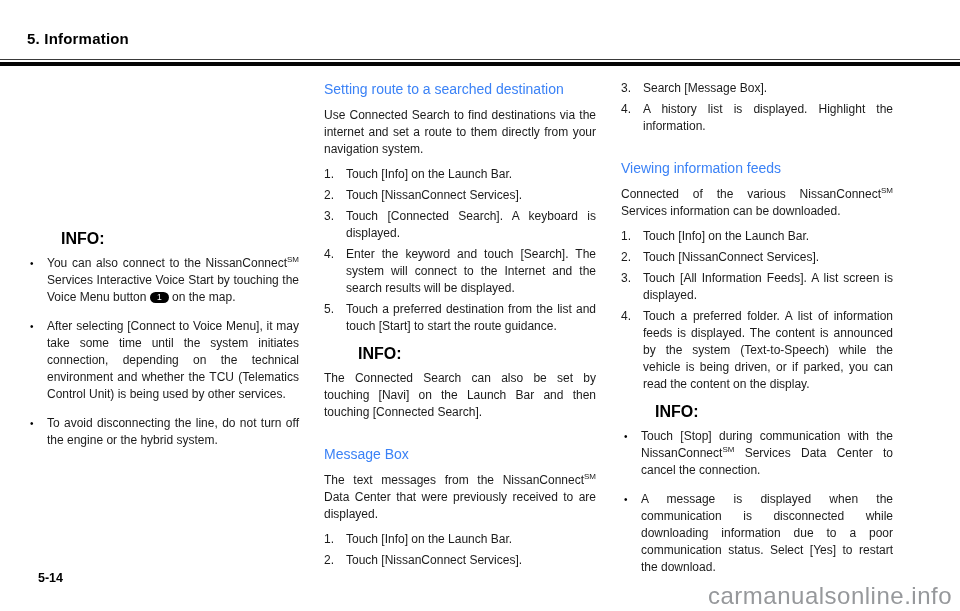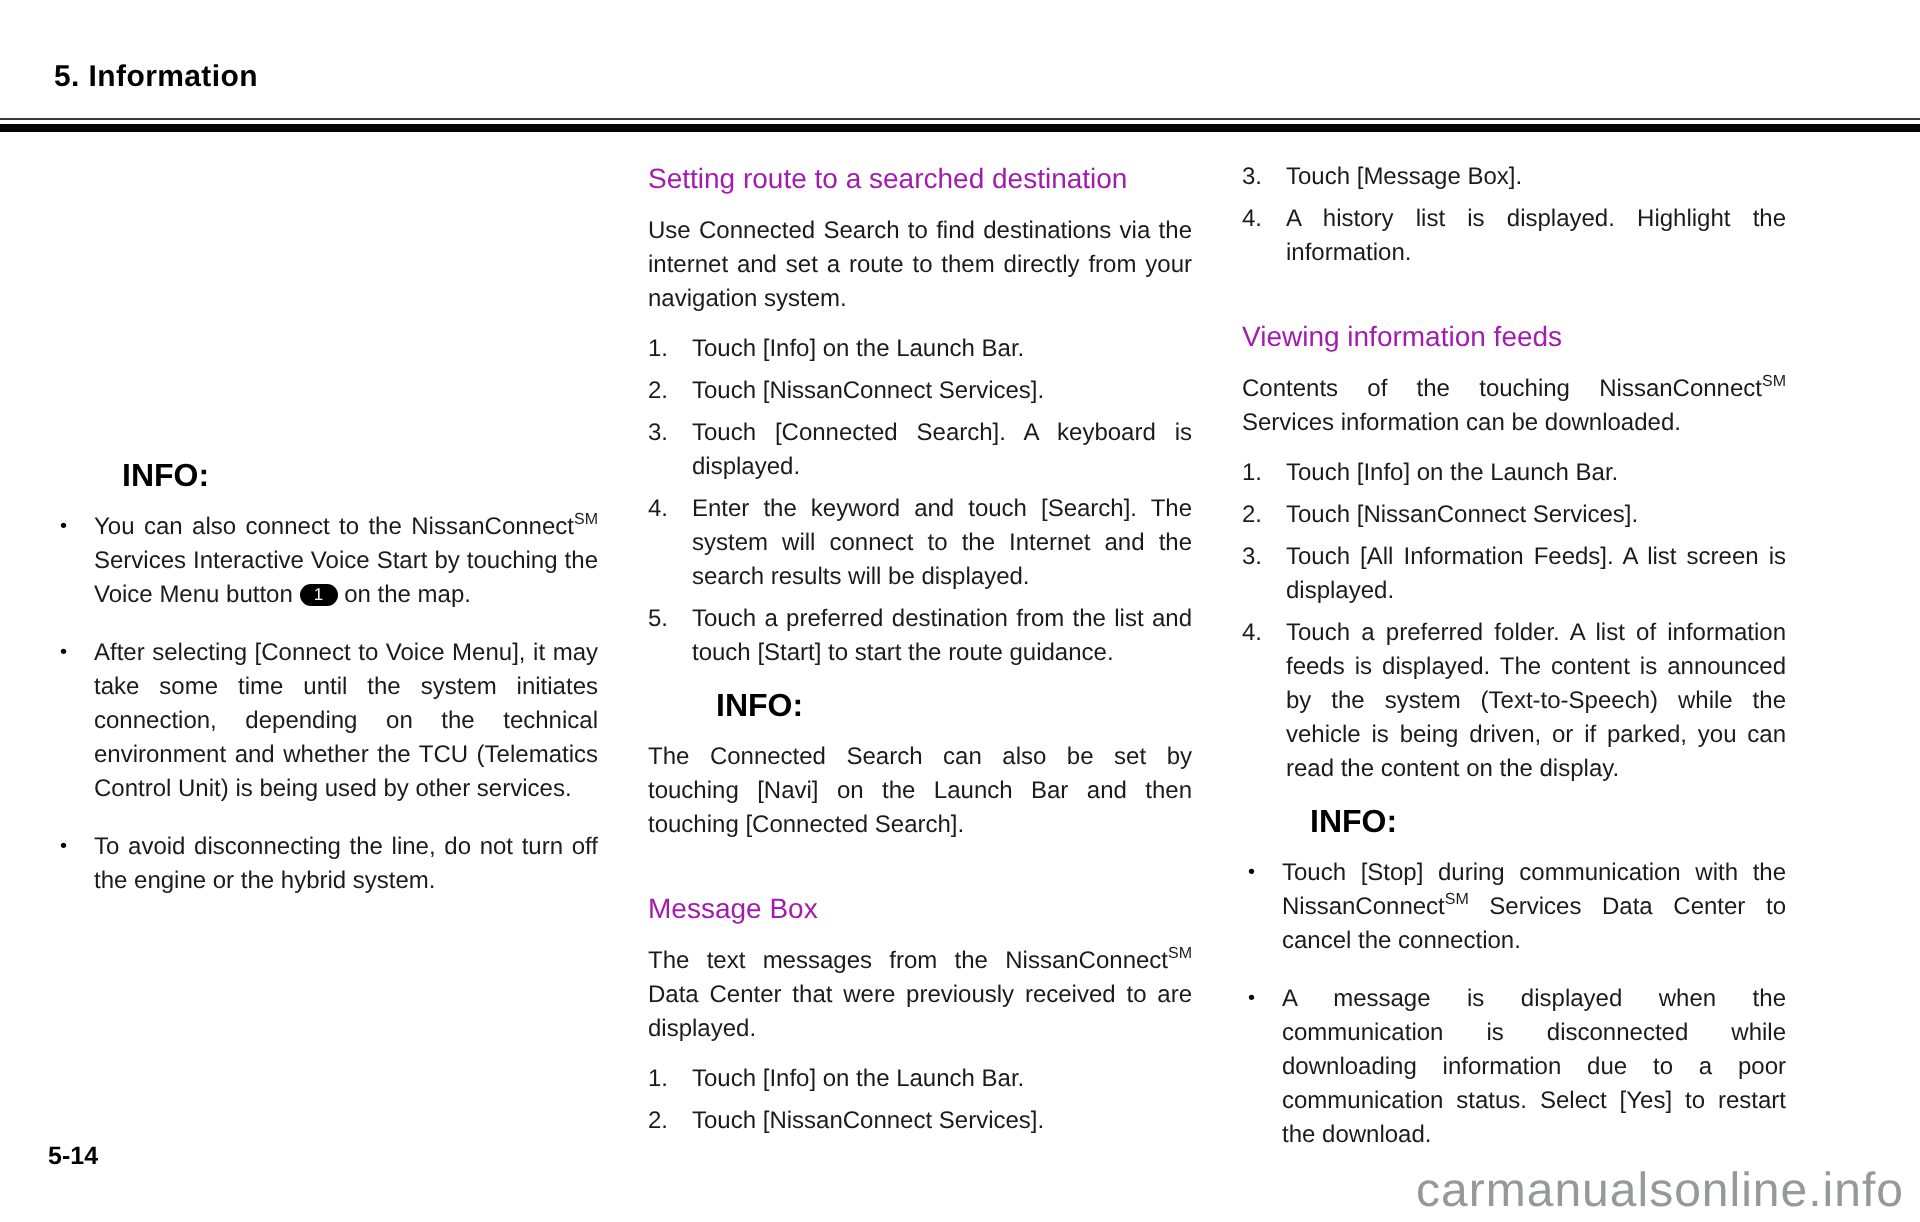--- a/index.html
+++ b/index.html
@@ -42,21 +42,21 @@
     padding-left: 34px;
     margin: 10px 0 8px 0;
     font-size: 16px;
     color: #000;
   }
   .section-heading {
     font-size: 14px;
     font-weight: 400;
     line-height: 18px;
     margin: 0 0 9px 0;
-    color: #a21caf;
+    color: #3b82f6;
   }
   .section-heading.spaced { margin-top: 24px; }
   .para { margin: 0 0 8px 0; text-align: justify; }
 
   .step { position: relative; padding-left: 22px; margin: 0 0 4px 0; }
   .step .num { position: absolute; left: 0; top: 0; }
   .step .stext { margin: 0; text-align: justify; }
 
   .bullet { position: relative; padding-left: 20px; margin: 0 0 12px 0; }
   .bullet .dot {
@@ -79,21 +79,21 @@
     min-width: 13px;
     padding: 0 3px;
     font-size: 8.5px;
     line-height: 11px;
     text-align: center;
     vertical-align: 1px;
   }
 
   .page-number {
     position: absolute;
-    left: 24px;
+    left: 38px;
     bottom: 26px;
     font-size: 12.5px;
     font-weight: 700;
     color: #000;
   }
   .watermark {
     position: absolute;
     right: 8px;
     bottom: 1px;
     font-size: 24px;
@@ -170,29 +170,29 @@
       </div>
       <div class="step">
         <span class="num">2.</span>
         <p class="stext">Touch [NissanConnect Services].</p>
       </div>
     </div>
 
     <div class="col col-right">
       <div class="step">
         <span class="num">3.</span>
-        <p class="stext">Touch [Message Box].</p>
+        <p class="stext">Search [Message Box].</p>
       </div>
       <div class="step">
         <span class="num">4.</span>
         <p class="stext">A history list is displayed. Highlight the information.</p>
       </div>
 
       <h2 class="section-heading spaced">Viewing information feeds</h2>
-      <p class="para"><span>Contents of the touching NissanConnect</span><sup>SM</sup><span> Services information can be downloaded.</span></p>
+      <p class="para"><span>Connected of the various NissanConnect</span><sup>SM</sup><span> Services information can be downloaded.</span></p>
 
       <div class="step">
         <span class="num">1.</span>
         <p class="stext">Touch [Info] on the Launch Bar.</p>
       </div>
       <div class="step">
         <span class="num">2.</span>
         <p class="stext">Touch [NissanConnect Services].</p>
       </div>
       <div class="step">

